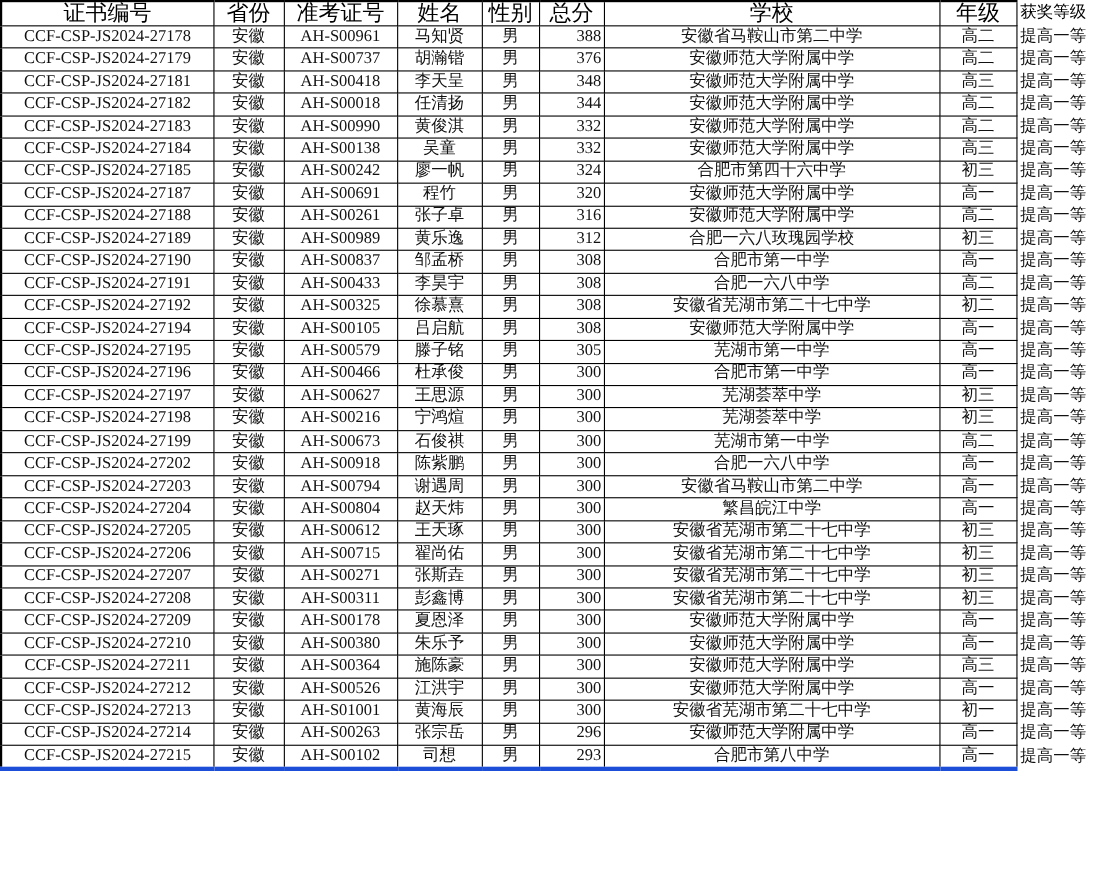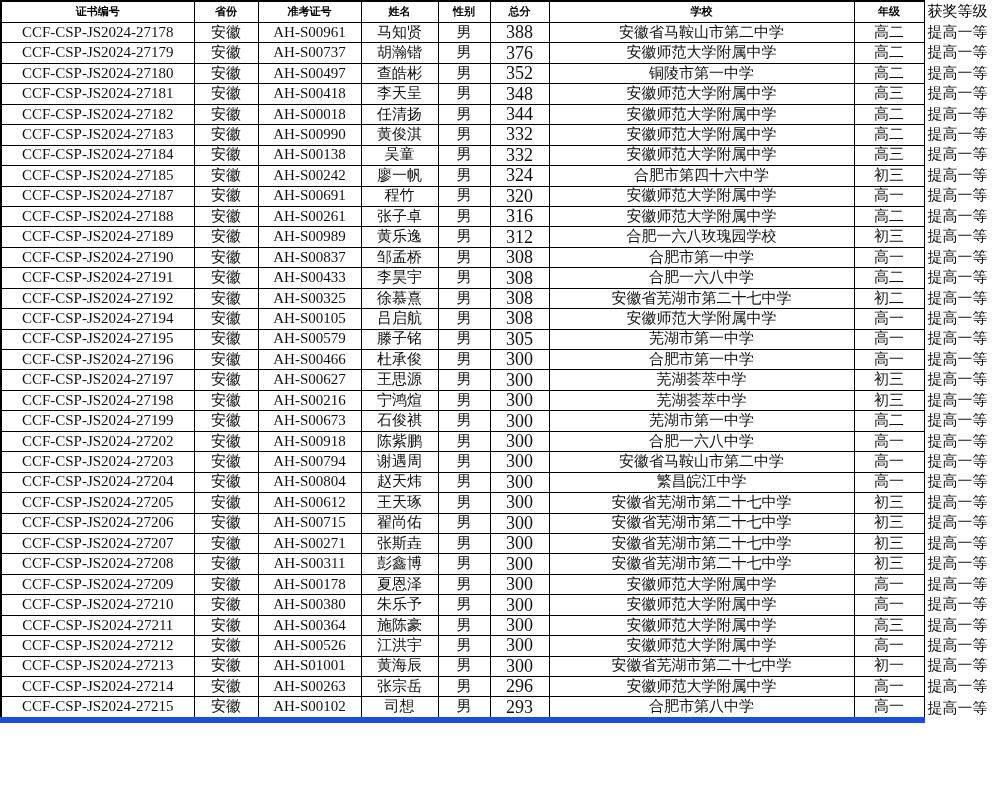--- a/index.html
+++ b/index.html
@@ -23,44 +23,44 @@
     height: 19.45px;
     text-align: center;
     vertical-align: middle;
     white-space: nowrap;
     overflow: hidden;
     font-size: 15px;
     line-height: 1.05;
   }
   thead th {
     border-top: 2px solid #000000;
-    font-weight: bold;
-    font-size: 11px;
+    font-weight: normal;
+    font-size: 20px;
     height: 20px;
     color: #000000;
   }
   thead th:first-child, tbody td:first-child {
     border-left: 2px solid #000000;
   }
   tbody tr:last-child td {
-    border-bottom: 6px solid #1d4ed8;
+    border-bottom: 4px solid #1d4ed8;
   }
   
   th.col-award, td.col-award {
     border-top: none !important;
     border-right: none !important;
     border-bottom: none !important;
     border-left: 1px solid #000000 !important;
     text-align: left;
     padding-left: 3px;
     font-weight: normal;
     font-size: 15px;
   }
   td.c-cert, td.c-exam { letter-spacing: 0px; }
-  td.c-score { font-size: 18px; }
+  td.c-score { font-size: 15px; text-align: right; }
 </style>
 </head>
 <body>
 
 <table data-name="award-table">
   <colgroup>
     <col style="width:193px">
     <col style="width:64px">
     <col style="width:103px">
     <col style="width:77px">
@@ -100,31 +100,20 @@
         <td class="c-prov" data-name="cell-province">安徽</td>
         <td class="c-exam" data-name="cell-exam-id">AH-S00737</td>
         <td class="c-name" data-name="cell-name">胡瀚锴</td>
         <td class="c-gender" data-name="cell-gender">男</td>
         <td class="c-score" data-name="cell-score">376</td>
         <td class="c-school" data-name="cell-school">安徽师范大学附属中学</td>
         <td class="c-grade" data-name="cell-grade">高二</td>
         <td class="col-award" data-name="cell-award">提高一等</td>
       </tr>
       <tr data-name="table-row">
-        <td class="c-cert" data-name="cell-certificate-id">CCF-CSP-JS2024-27180</td>
-        <td class="c-prov" data-name="cell-province">安徽</td>
-        <td class="c-exam" data-name="cell-exam-id">AH-S00497</td>
-        <td class="c-name" data-name="cell-name">查皓彬</td>
-        <td class="c-gender" data-name="cell-gender">男</td>
-        <td class="c-score" data-name="cell-score">352</td>
-        <td class="c-school" data-name="cell-school">铜陵市第一中学</td>
-        <td class="c-grade" data-name="cell-grade">高二</td>
-        <td class="col-award" data-name="cell-award">提高一等</td>
-      </tr>
-      <tr data-name="table-row">
         <td class="c-cert" data-name="cell-certificate-id">CCF-CSP-JS2024-27181</td>
         <td class="c-prov" data-name="cell-province">安徽</td>
         <td class="c-exam" data-name="cell-exam-id">AH-S00418</td>
         <td class="c-name" data-name="cell-name">李天呈</td>
         <td class="c-gender" data-name="cell-gender">男</td>
         <td class="c-score" data-name="cell-score">348</td>
         <td class="c-school" data-name="cell-school">安徽师范大学附属中学</td>
         <td class="c-grade" data-name="cell-grade">高三</td>
         <td class="col-award" data-name="cell-award">提高一等</td>
       </tr>

